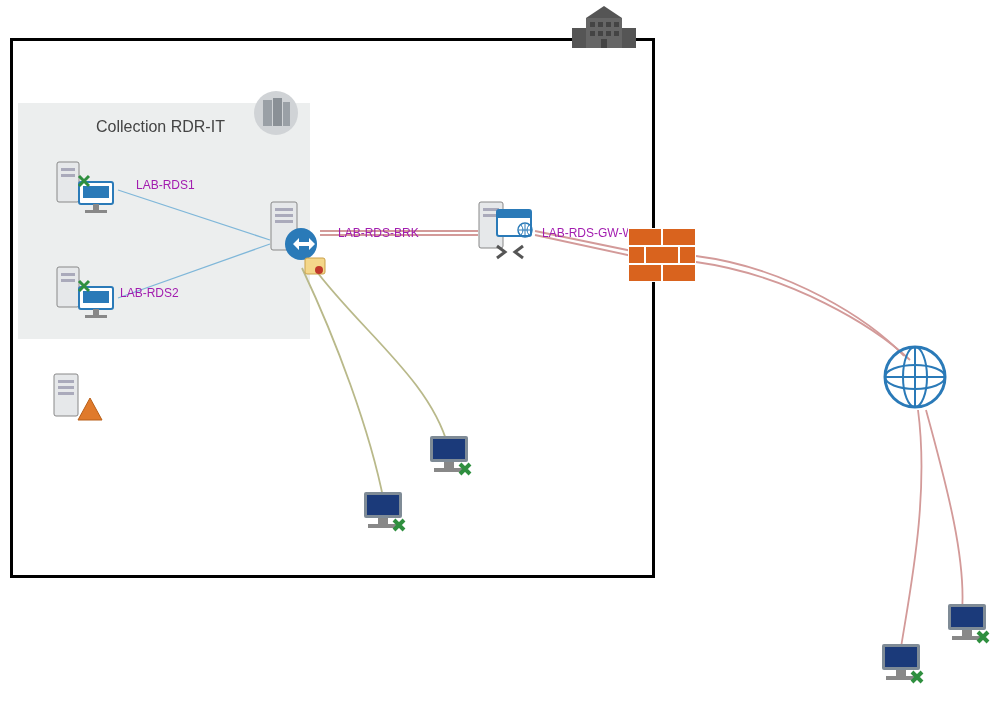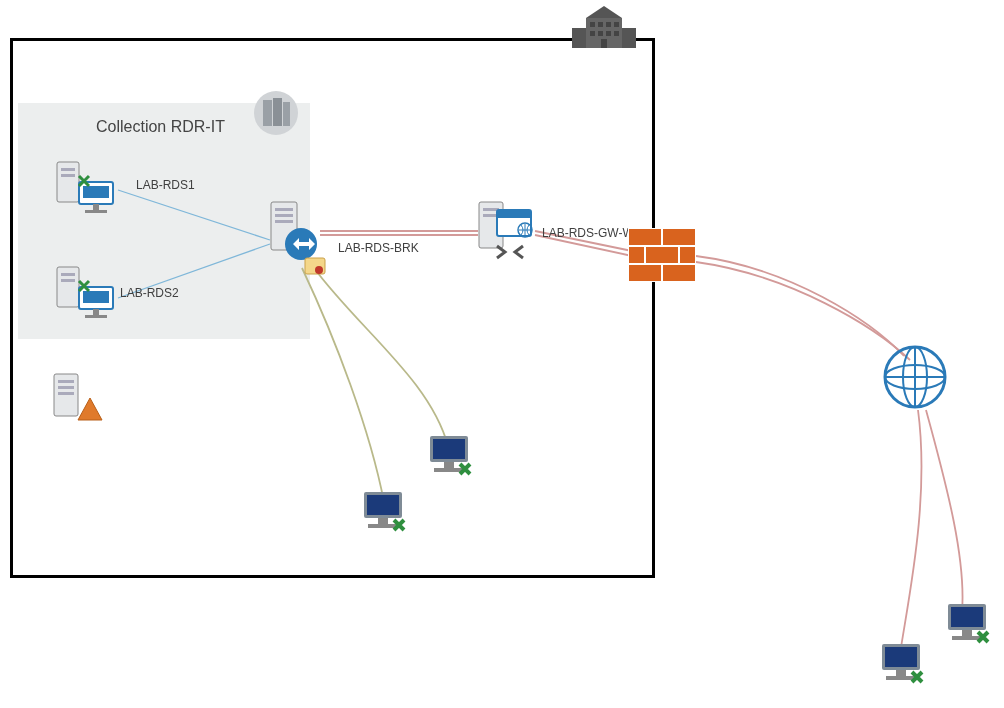--- a/index.html
+++ b/index.html
@@ -1,19 +1,19 @@
 <!DOCTYPE html>
 <html><head>
 <meta charset="utf-8">
 <style>
 html,body{margin:0;padding:0;width:1004px;height:708px;background:#fff;font-family:"Segoe UI",Arial,sans-serif;overflow:hidden}
 #stage{position:relative;width:1004px;height:596px}
 svg.wires{position:absolute;left:0;top:0;width:1004px;height:708px;pointer-events:none}
 .node{position:absolute}
-.lbl{position:absolute;font-size:12px;color:#404040;white-space:nowrap}
+.lbl{position:absolute;font-size:12px;color:#a21caf;white-space:nowrap}
 .title{font-size:16px;color:#444}
 
 #collection-box{position:absolute;left:18px;top:103px;width:292px;height:236px;background:#eceeee}
 
 #network-border{position:absolute;left:10px;top:38px;width:645px;height:540px;border:3px solid #000;box-sizing:border-box}
 
 .firewall{width:68px;height:54px}
 .firewall .brick{background:#d9631e;border:1px solid #fff;box-sizing:border-box;float:left;height:18px}
 
 #building svg{display:block}
@@ -40,21 +40,21 @@
     <path d="M918 410 C930 500 908 600 900 654" stroke="#d39a99" stroke-width="1.8" fill="none"></path>
     <path d="M926 410 C948 490 966 560 962 612" stroke="#d39a99" stroke-width="1.8" fill="none"></path>
 
     <path d="M302 268 C336 340 370 430 384 502" stroke="#b9b98a" stroke-width="1.8" fill="none"></path>
     <path d="M314 268 C360 330 430 380 448 446" stroke="#b9b98a" stroke-width="1.8" fill="none"></path>
   </svg>
 
   <div class="lbl title" style="left:96px;top:118px">Collection RDR-IT</div>
   <div class="lbl" style="left:136px;top:178px">LAB-RDS1</div>
   <div class="lbl" style="left:120px;top:286px">LAB-RDS2</div>
-  <div class="lbl" style="left:338px;top:241px">LAB-RDS-BRK</div>
+  <div class="lbl" style="left:338px;top:226px">LAB-RDS-BRK</div>
   <div class="lbl" style="left:542px;top:226px">LAB-RDS-GW-WEB</div>
 
   <div id="building" class="node" style="left:572px;top:4px">
     <svg width="64" height="46" viewBox="0 0 64 46">
       <polygon points="14,14 32,2 50,14" fill="#555"></polygon>
       <rect x="14" y="14" width="36" height="30" fill="#666"></rect>
       <rect x="0" y="24" width="14" height="20" fill="#555"></rect>
       <rect x="50" y="24" width="14" height="20" fill="#555"></rect>
       <g fill="#444">
         <rect x="18" y="18" width="5" height="5"></rect>

